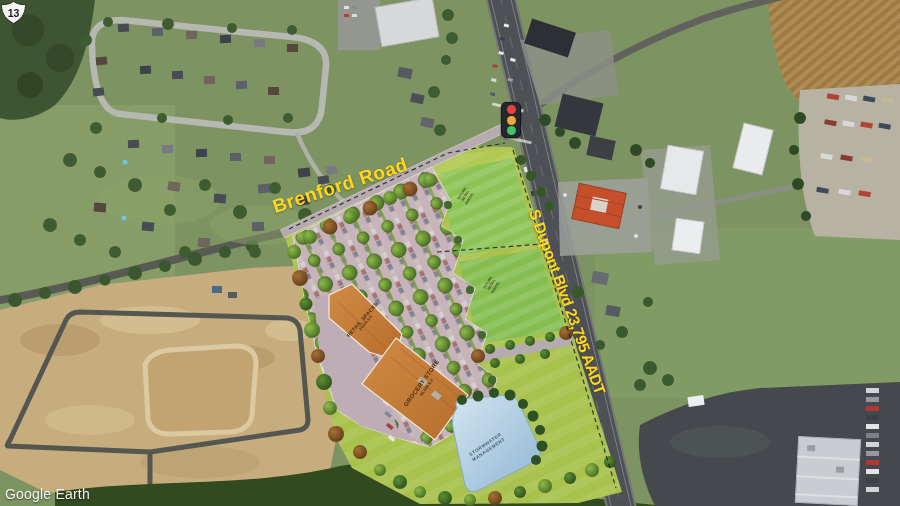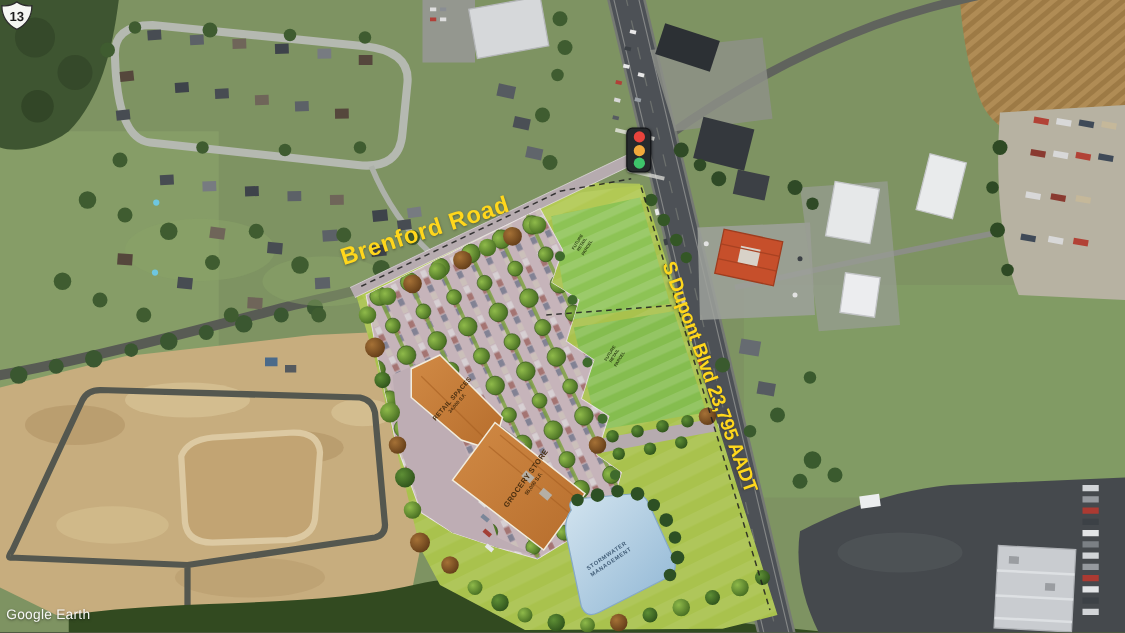--- a/index.html
+++ b/index.html
@@ -27,21 +27,21 @@
   .lbl-grocery{left:424px;top:385px;color:#4a2f10;transform:translate(-50%,-50%) rotate(-54deg);}
   .lbl-grocery .l1{font-size:6px;letter-spacing:.3px;}
   .lbl-grocery .l2{font-size:4.2px;}
   .lbl-pond{left:487px;top:447px;color:#44607a;transform:translate(-50%,-50%) rotate(-34deg);
             font-size:4.6px;letter-spacing:.5px;}
   .parcel-note{position:absolute;color:#2f4217;font-weight:700;font-size:3.4px;line-height:1.3;
                text-align:center;transform:translate(-50%,-50%) rotate(-58deg);}
   .pn1{left:466px;top:196px;} .pn2{left:492px;top:285px;}
   .plan-lbl div, .parcel-note div{display:block;}
   .watermark{position:absolute;left:5px;top:486px;color:rgba(255,255,255,.95);
-             font-size:11px;letter-spacing:.2px;text-shadow:0 1px 2px rgba(0,0,0,.55);}
+             font-size:14px;letter-spacing:.2px;text-shadow:0 1px 2px rgba(0,0,0,.55);}
 </style>
 </head>
 <body>
 
 <div class="stage">
 
 <svg width="900" height="506" viewBox="0 0 900 506">
 <defs>
   <radialGradient id="gTree" cx="0.35" cy="0.35" r="0.75">
     <stop offset="0" stop-color="#8fba4a"></stop>

